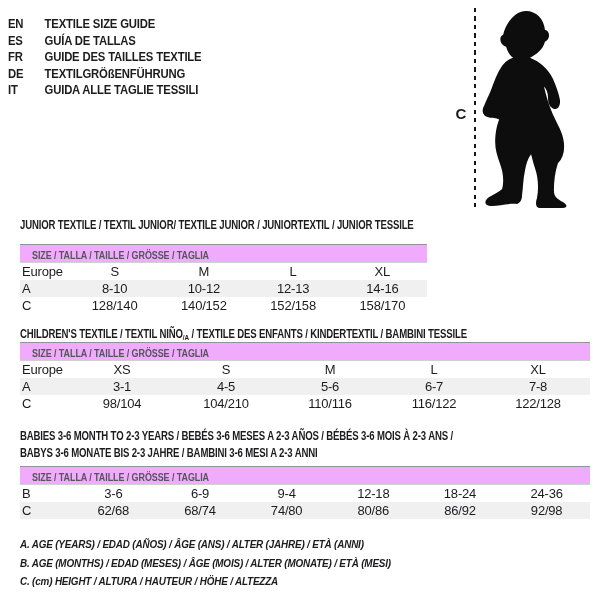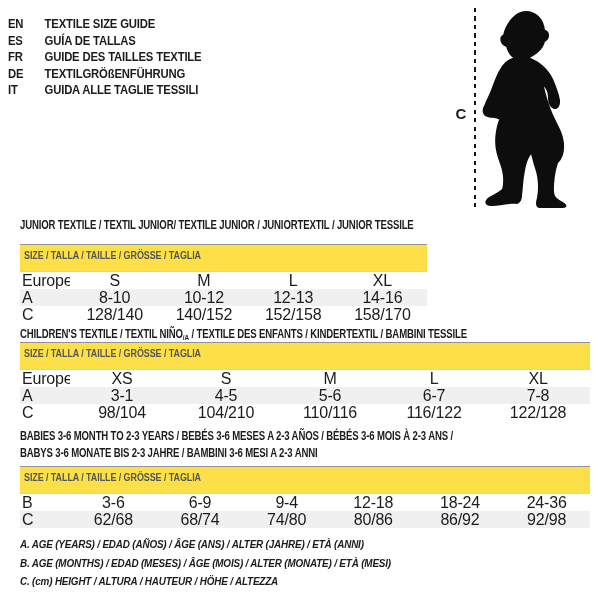--- a/index.html
+++ b/index.html
@@ -16,26 +16,26 @@
   .figure-svg{position:absolute;left:470px;top:1px;width:130px;height:214px;}
   .dash-line{position:absolute;left:474px;top:8px;width:2px;height:202px;
              background:repeating-linear-gradient(to bottom,#161616 0 4px,transparent 4px 8.5px);}
   .height-label{position:absolute;left:452px;top:105px;width:18px;text-align:center;
                 font-size:15px;font-weight:700;}
 
   
   .tbl-title{position:absolute;font-size:12px;font-weight:700;line-height:17px;white-space:nowrap;
              letter-spacing:-0.2px;transform:scaleX(0.8);transform-origin:0 0;}
   .tbl-wrap{position:absolute;}
-  .size-bar{height:28px;background:#fde047;border-top:1px solid #919396;border-bottom:1px solid #cfd0d1;
-            box-sizing:border-box;padding-left:4px;overflow:hidden;}
+  .size-bar{height:19px;background:#f0abfc;border-top:1px solid #919396;border-bottom:1px solid #cfd0d1;
+            box-sizing:border-box;padding-left:12px;overflow:hidden;}
   .size-bar-text{display:inline-block;font-size:11.5px;font-weight:700;line-height:14px;color:#54565a;
                  white-space:nowrap;letter-spacing:-0.1px;transform:scaleX(0.78);transform-origin:0 50%;}
   table{border-collapse:collapse;table-layout:fixed;width:100%;}
-  td{font-size:16px;height:17px;line-height:17px;padding:0;text-align:center;letter-spacing:-0.2px;
+  td{font-size:13px;height:17px;line-height:17px;padding:0;text-align:center;letter-spacing:-0.2px;
      overflow:hidden;white-space:nowrap;}
   td.lab{text-align:left;padding-left:2px;}
   tr.shade{background:#f0f0f1;}
 
   
   .notes{position:absolute;left:20px;top:535px;font-style:italic;}
   .note{font-size:11.5px;font-weight:700;line-height:18.5px;white-space:nowrap;
         letter-spacing:-0.2px;transform:scaleX(0.86);transform-origin:0 0;}
 </style>
 </head>

